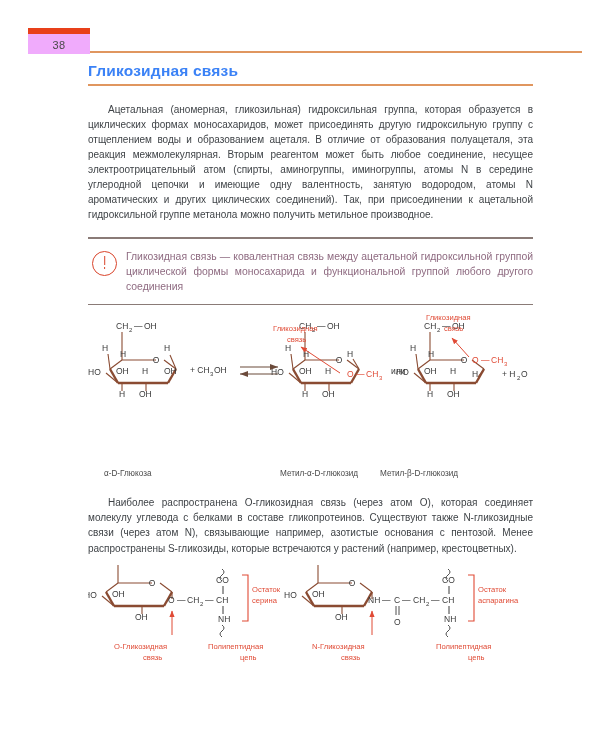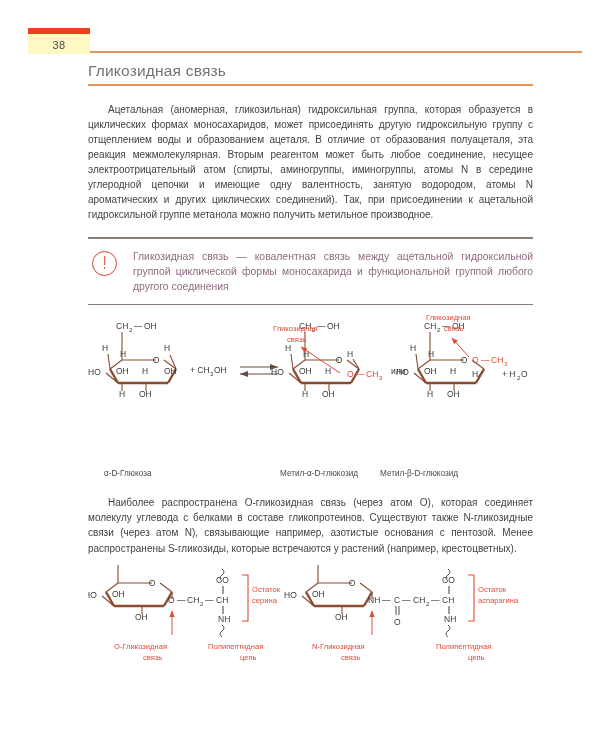--- a/index.html
+++ b/index.html
@@ -20,21 +20,21 @@
   .page-header {
     position: relative;
     height: 34px;
   }
   .folio {
     position: absolute;
     left: 28px;
     top: 28px;
     width: 62px;
     height: 26px;
-    background: #fef9c3;
+    background: #f0abfc;
     border-top: 6px solid #e8401a;
     box-sizing: border-box;
     display: flex;
     align-items: center;
     justify-content: center;
   }
   .folio-num {
     font-size: 11px;
     color: #4a4a4a;
     letter-spacing: .5px;
@@ -52,22 +52,22 @@
   
   .content {
     position: absolute;
     left: 88px;
     top: 62px;
     width: 445px;
   }
 
   h1.section-title {
     font-size: 15.5px;
-    font-weight: normal;
-    color: #737373;
+    font-weight: bold;
+    color: #3b82f6;
     margin: 0;
     padding: 0 0 4px 0;
     letter-spacing: .2px;
   }
   .title-rule {
     height: 1.5px;
     background: #e0965f;
     width: 100%;
     margin-bottom: 13px;
   }
@@ -85,21 +85,21 @@
   
   .rule-thin {
     height: 1.4px;
     background: #8a7b77;
     width: 100%;
   }
   .callout {
     display: flex;
     align-items: flex-start;
     padding: 10px 0 9px 0;
-    gap: 16px;
+    gap: 9px;
   }
   .bang {
     flex: 0 0 auto;
     width: 23px;
     height: 23px;
     border: 1.6px solid #d9442b;
     border-radius: 50%;
     position: relative;
     margin-top: 2px;
     margin-left: 4px;

